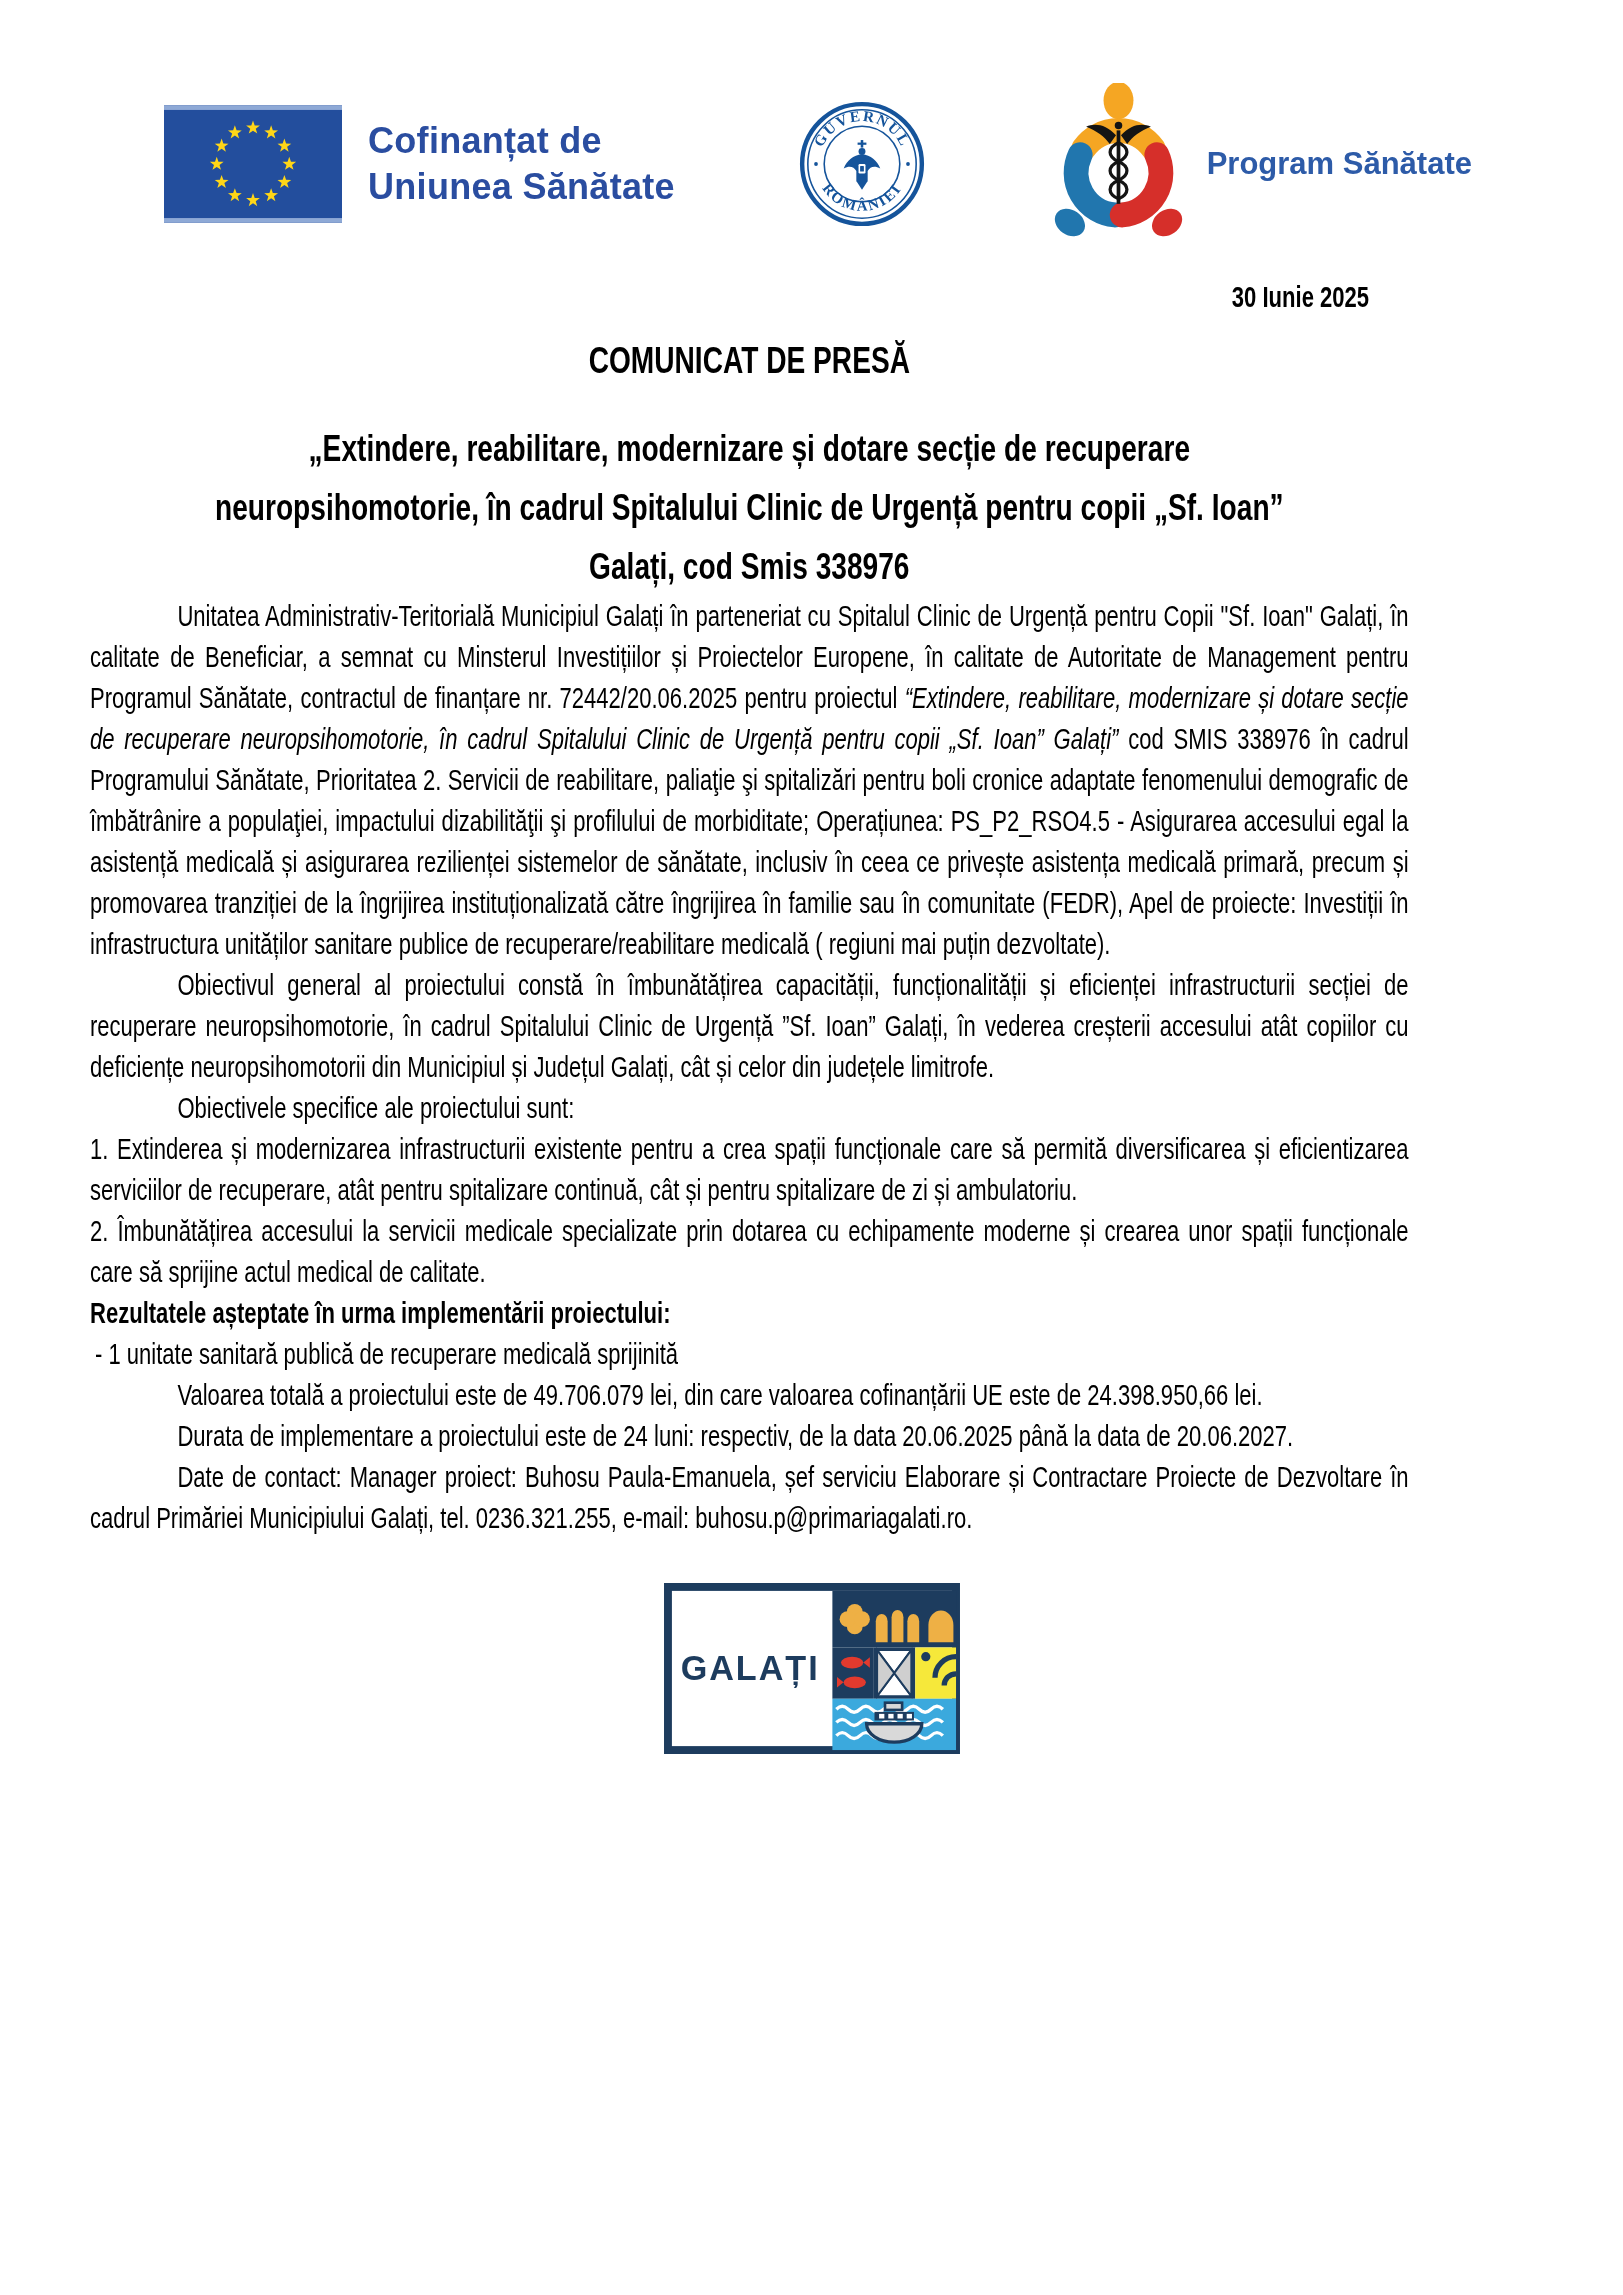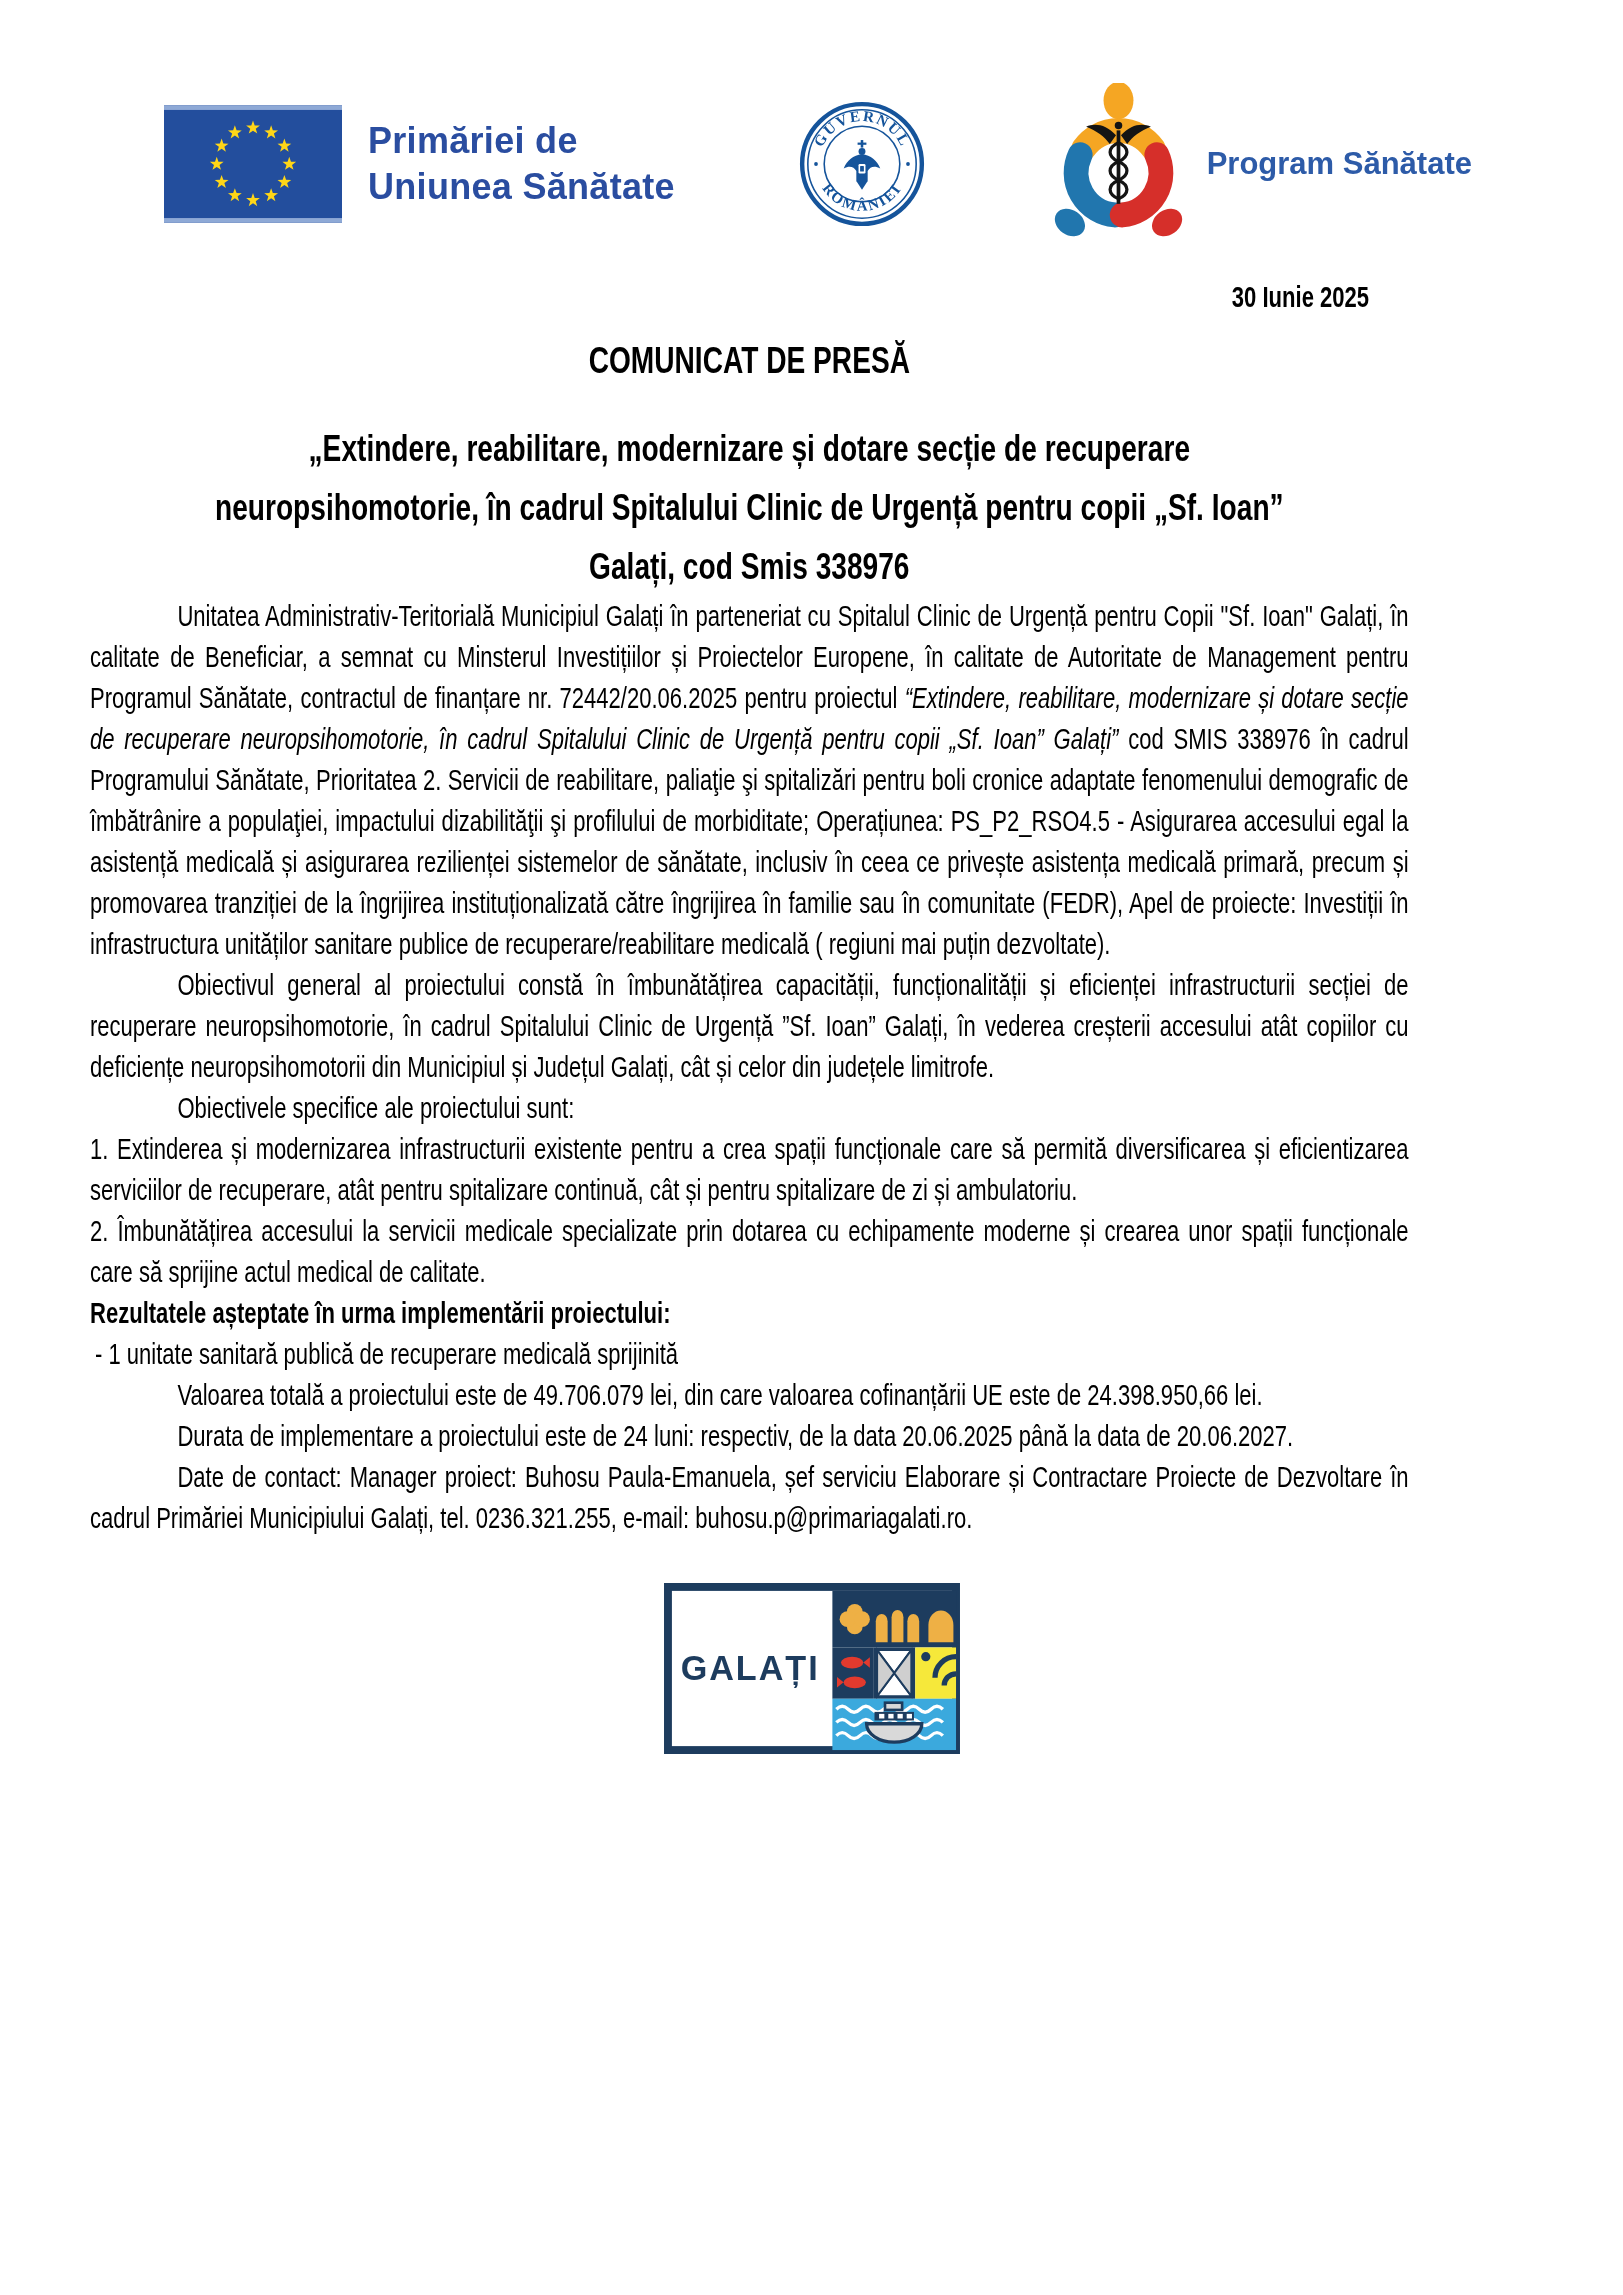--- a/index.html
+++ b/index.html
@@ -58,21 +58,21 @@
         <use href="#star" transform="translate(182.6,116.5)"></use>
         <use href="#star" transform="translate(162.5,136.6)"></use>
         <use href="#star" transform="translate(135,144)"></use>
         <use href="#star" transform="translate(107.5,136.6)"></use>
         <use href="#star" transform="translate(87.4,116.5)"></use>
         <use href="#star" transform="translate(80,89)"></use>
         <use href="#star" transform="translate(87.4,61.5)"></use>
         <use href="#star" transform="translate(107.5,41.4)"></use>
       </svg>
       <div class="eu-text">
-        <div>Primăriei de</div>
+        <div>Cofinanțat de</div>
         <div>Uniunea Sănătate</div>
       </div>
     </div>
 
     <svg width="126" height="126" viewBox="0 0 200 200">
       <circle cx="100" cy="100" r="95" fill="#ffffff" stroke="#15549b" stroke-width="7"></circle>
       <circle cx="100" cy="100" r="86" fill="none" stroke="#15549b" stroke-width="2.5"></circle>
       <circle cx="100" cy="100" r="60" fill="none" stroke="#15549b" stroke-width="2.5"></circle>
       <defs>
         <path id="arcTop" d="M 32,100 A 68,68 0 0 1 168,100"></path>

